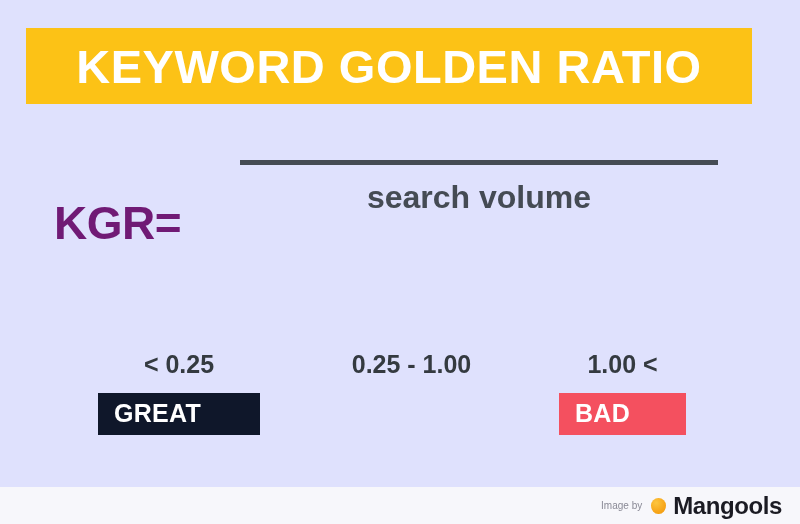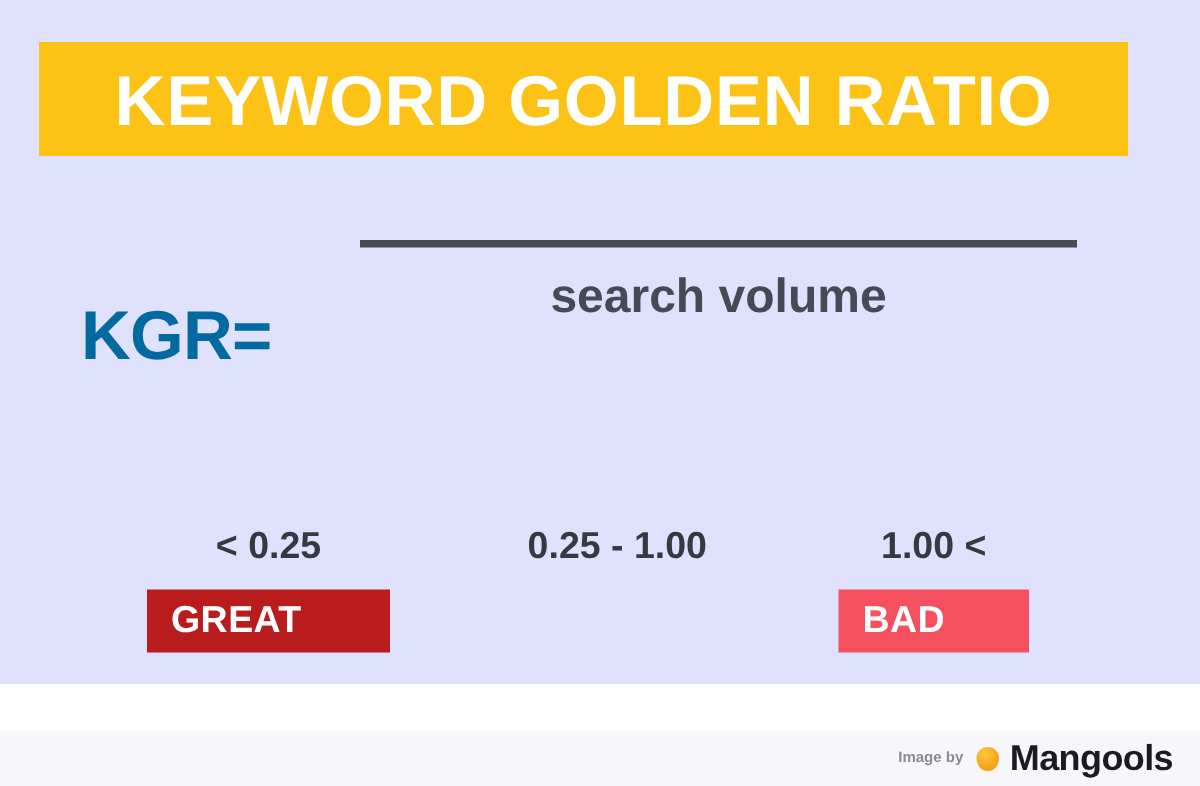--- a/index.html
+++ b/index.html
@@ -8,21 +8,21 @@
   }
   body {
     width: 800px;
     height: 524px;
     font-family: "Liberation Sans", sans-serif;
     overflow: hidden;
   }
   #infographic {
     position: relative;
     width: 800px;
-    height: 456px;
+    height: 524px;
     background: #dfe1fd;
     box-sizing: border-box;
     padding-left: 39px;
   }
 
   
   .header-bar {
     position: absolute;
     left: 26px;
     top: 28px;
@@ -51,21 +51,21 @@
     top: 160px;
     width: 800px;
     height: 150px;
   }
   .kgr-label {
     position: absolute;
     left: 54px;
     top: 40px;
     font-size: 46px;
     font-weight: 700;
-    color: #0369a1;
+    color: #701a75;
     letter-spacing: -0.5px;
     line-height: 1;
     white-space: nowrap;
   }
   .fraction {
     position: absolute;
     left: 240px;
     top: 0px;
     width: 478px;
     text-align: center;
@@ -121,21 +121,21 @@
     color: #ffffff;
     line-height: 1;
     padding: 8px 16px 9px 16px;
     white-space: nowrap;
     letter-spacing: 0.3px;
   }
   .tier-great { width: 130px; }
   .tier-might { width: 232px; }
   .tier-bad   { width: 95px; }
 
-  .tier-badge.badge-great { background: #b91c1c; }
+  .tier-badge.badge-great { background: #0f172a; }
   .tier-badge.badge-might { background: #6c77f4; }
   .tier-badge.badge-bad   { background: #f4505f; }
 
   
   .tier-col-1 { margin-left: 68px; }
   .tier-col-2 { margin-left: 58px; }
   .tier-col-3 { margin-left: 54px; margin-right: 56px; }
 
   
   .footer {
@@ -146,21 +146,21 @@
     height: 37px;
     background: #f7f7fb;
     display: flex;
     align-items: center;
     justify-content: flex-end;
     box-sizing: border-box;
     padding-right: 18px;
   }
   .footer-credit-text {
     font-size: 10px;
-    font-weight: 700;
+    font-weight: 400;
     color: #8a8a96;
     margin-right: 9px;
     line-height: 1;
   }
   .mango-icon {
     width: 15px;
     height: 16px;
     border-radius: 50% 50% 48% 48% / 46% 46% 54% 54%;
     background: radial-gradient(circle at 35% 30%, #fdc63f 0%, #f8a81c 55%, #ef9810 100%);
     display: inline-block;

